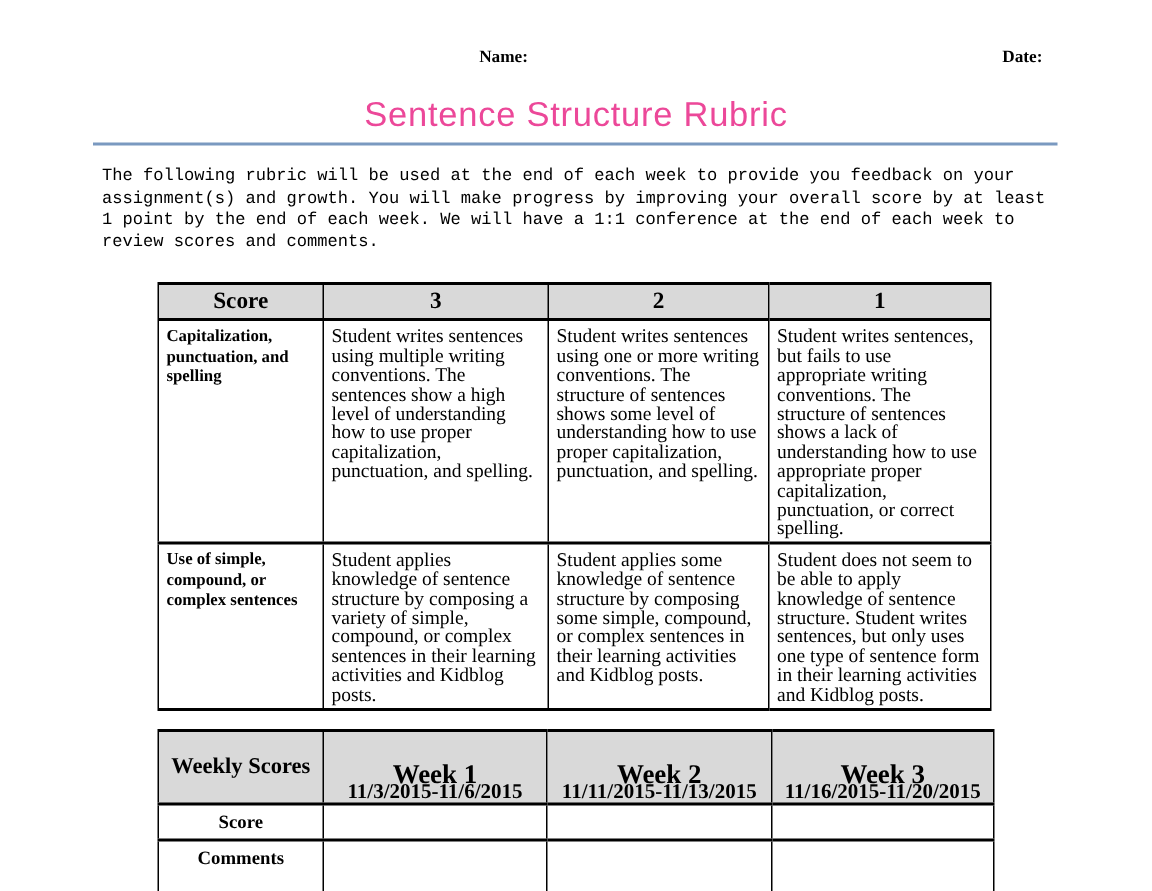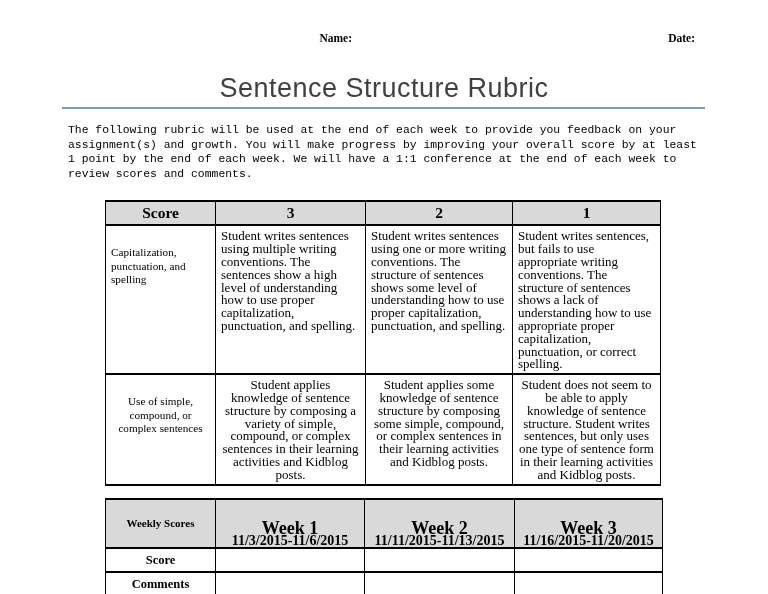--- a/index.html
+++ b/index.html
@@ -20,26 +20,26 @@
     font-weight: bold;
     font-size: 11.5px;
   }
   .field { display: flex; align-items: flex-end; flex-direction: column; }
   .field.name { width: 284px; }
   .field.date { width: 277px; }
   .blank-line { flex: 1; border-bottom: 1.3px solid #1a1a1a; margin-left: 5px; height: 12px; }
 
   
   .title {
-    margin-top: 28px;
+    margin-top: 16px;
     text-align: center;
     font-family: "Liberation Sans", sans-serif;
-    font-size: 27px;
+    font-size: 23px;
     line-height: 30px;
-    color: #404040;
+    color: #ec4899;
     letter-spacing: 0.5px;
   }
   .title-rule {
     margin: 4px 63px 0 62px;
     border-bottom: 2px solid #7A99C0;
   }
 
   
   .intro {
     margin: 14px 66px 0 68px;
@@ -67,43 +67,43 @@
   .rubric-table .hdr {
     background: #D9D9D9;
     text-align: center;
     font-weight: bold;
     font-size: 15.5px;
     height: 22px;
     vertical-align: middle;
     padding: 0;
   }
   .rubric-table .criterion {
-    font-weight: normal;
+    font-weight: bold;
     font-size: 11.2px;
     line-height: 13.5px;
-    padding-top: 20px;
+    padding-top: 4px;
     margin-left: 36px;
   }
   .rubric-table .desc {
     font-size: 13px;
     line-height: 12.8px;
     padding-top: 4px;
   }
   .row-tall-1 { height: 89px; }
-  .row-tall-2 { height: 71px; text-align: center; }
+  .row-tall-2 { height: 71px; }
 
   .weekly-table { margin: 12px 0 0 105px; width: 557px; }
   .weekly-table .hdr {
     background: #D9D9D9;
     text-align: center;
     vertical-align: middle;
     height: 27px;
     padding: 1px 2px;
   }
-  .corner-label { font-weight: bold; font-size: 11px; }
+  .corner-label { font-weight: bold; font-size: 15px; }
   .week-label { font-weight: bold; font-size: 18px; line-height: 15px; display: block; margin-top: 20px; }
   .week-dates { font-weight: bold; font-size: 14px; line-height: 10px; display: block; }
   .row-label {
     font-weight: bold;
     font-size: 12.5px;
     text-align: center;
     padding-top: 4px;
   }
   .score-row { height: 24px; }
   .comments-row { height: 100px; }

